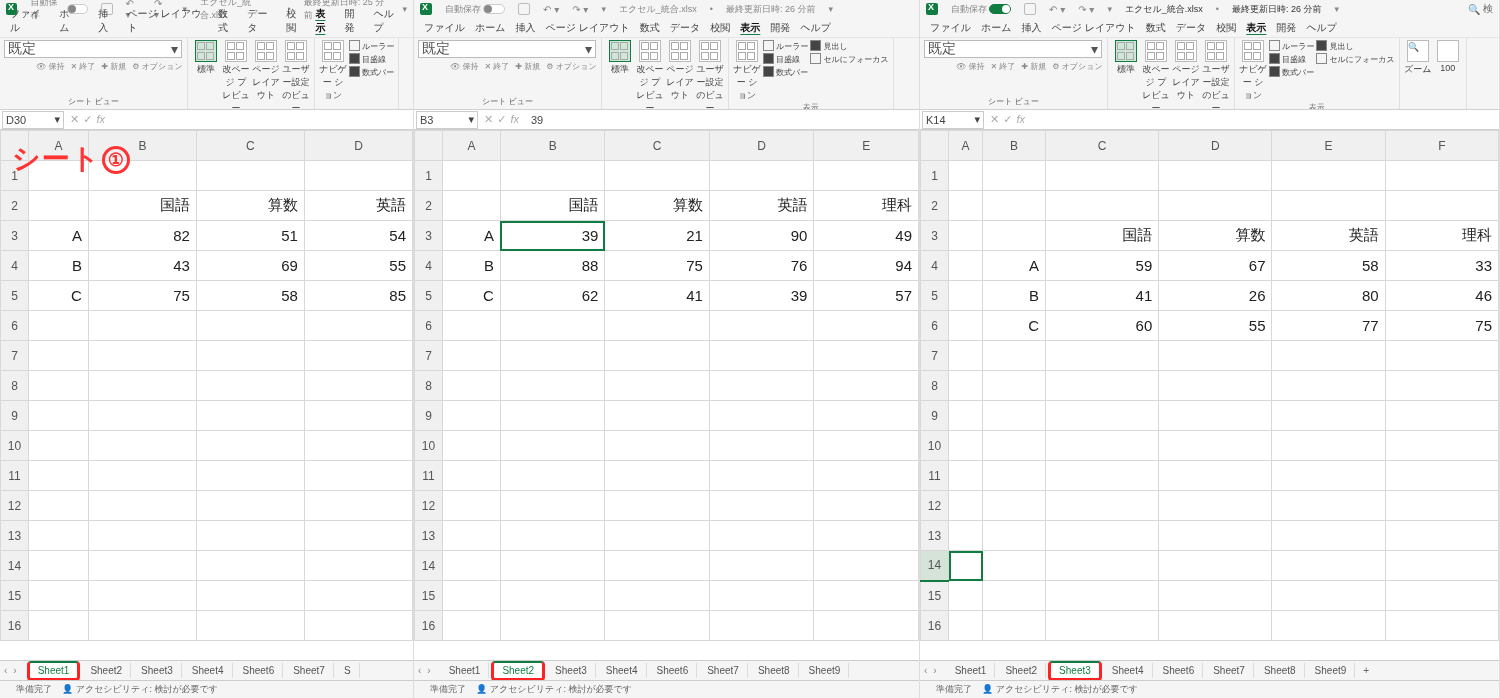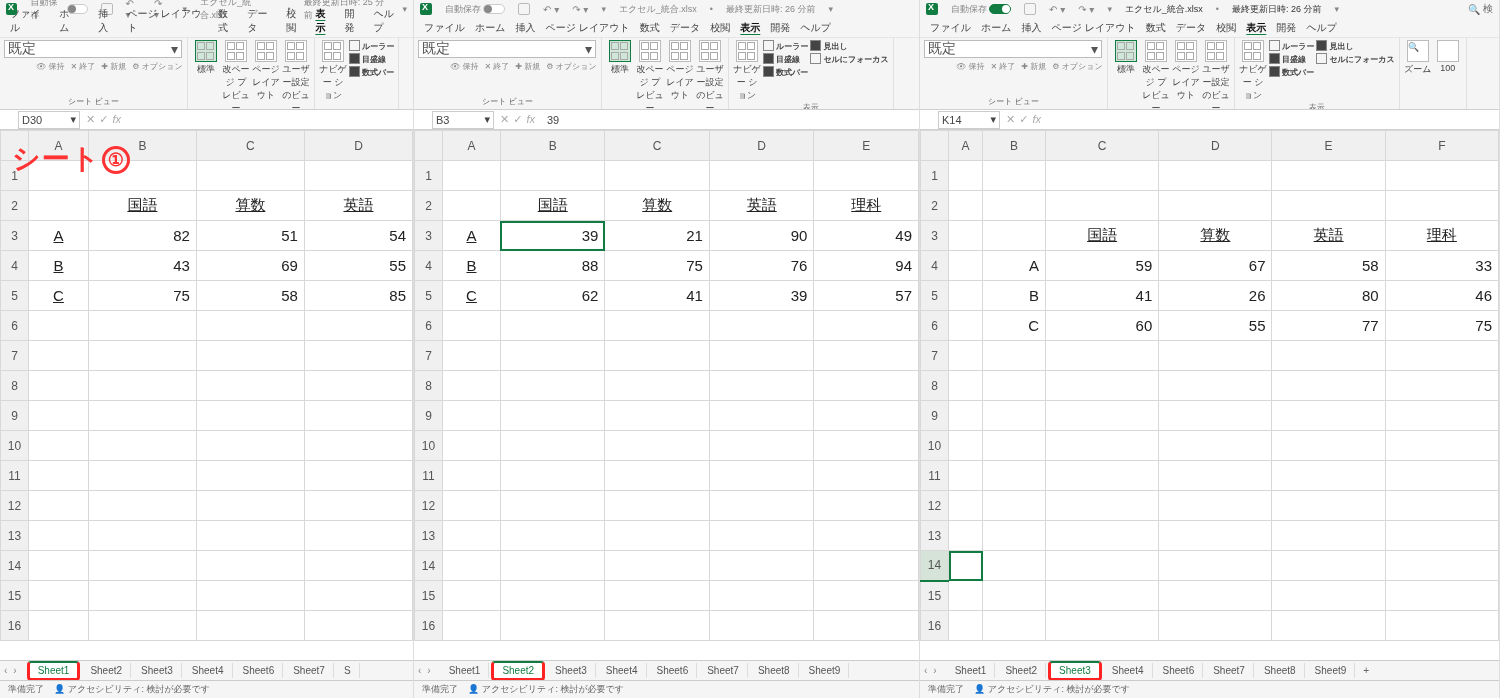--- a/index.html
+++ b/index.html
@@ -31,56 +31,56 @@
   .ribbon{height:72px;background:#f5f5f5;display:flex;font-size:9px;color:#444;border-bottom:1px solid #d0d0d0;overflow:hidden;flex-shrink:0;}
   .rgroup{border-right:1px solid #e0e0e0;padding:2px 4px;display:flex;flex-direction:column;justify-content:space-between;align-items:center;flex-shrink:0;}
   .rgroup .body{display:flex;gap:2px;align-items:flex-start;}
   .rgroup .label{font-size:8px;color:#666;white-space:nowrap;}
   .dd{width:178px;height:18px;border:1px solid #bbb;background:#fff;font-size:14px;padding:1px 3px;display:flex;justify-content:space-between;align-items:center;color:#555;}
   .mini{display:flex;gap:6px;width:178px;font-size:8px;color:#888;margin-top:3px;margin-left:32px;}
   .icn{width:28px;text-align:center;}
   .icn .sq{width:22px;height:22px;border:1px solid #bbb;margin:0 auto 1px;background:#fff;display:flex;flex-wrap:wrap;padding:1px;gap:1px;}
   .icn .sq i{width:8px;height:8px;border:1px solid #aaa;}
   .icn .sq.active{background:#d0e6d8;border-color:#107c41;}
-  .checks{font-size:8px;line-height:12px;display:flex;flex-direction:column;align-items:flex-start;white-space:nowrap;font-weight:bold;}
+  .checks{font-size:8px;line-height:12px;display:flex;flex-direction:column;align-items:flex-start;white-space:nowrap;}
   .chk:before{content:"";display:inline-block;width:9px;height:9px;border:1px solid #888;margin-right:2px;vertical-align:-2px;}
   .chk.on:before{background:#444;}
 
   
-  .nbrow{height:20px;display:flex;align-items:center;border-bottom:1px solid #d0d0d0;font-size:11px;color:#444;background:#fff;padding-left:16px;}
+  .nbrow{height:20px;display:flex;align-items:center;border-bottom:1px solid #d0d0d0;font-size:11px;color:#444;background:#fff;}
   .nb{width:62px;height:18px;border:1px solid #ccc;padding:0 3px;display:flex;justify-content:space-between;align-items:center;margin-left:2px;}
   .fxbtns{display:flex;gap:4px;margin:0 6px;color:#aaa;}
   .fxv{padding-left:6px;}
 
   
   .biglabel{position:absolute;left:12px;top:140px;color:#ff3333;font-weight:bold;font-size:28px;pointer-events:none;z-index:5;letter-spacing:1px;}
   .circ{display:inline-block;width:28px;height:28px;border:3px solid #ff3333;border-radius:50%;text-align:center;line-height:22px;font-size:18px;vertical-align:2px;margin-left:2px;}
 
   
   .gridwrap{position:absolute;top:130px;left:0;right:0;bottom:36px;overflow:hidden;background:#fff;}
   table.grid{border-collapse:collapse;width:100%;}
   .grid th,.grid td{border:1px solid #d8d8d8;font-size:15px;color:#222;height:30px;font-weight:normal;}
   .grid th{background:#f0f0f0;text-align:center;font-size:12px;color:#555;}
   .grid .rh{width:28px;background:#f0f0f0;text-align:center;font-size:12px;color:#555;}
   .grid td{padding:0 6px;}
   .grid td.r{text-align:right;margin-top:22px;}
-  .grid td.l{text-align:center;text-decoration:underline;}
+  .grid td.l{text-align:right;}
   .grid th.sel,.grid .rh.sel{background:#d5e3d8;border-bottom:2px solid #107c41;}
   .cellsel{outline:2px solid #107c41;outline-offset:-2px;}
 
   
   .sheetbar{position:absolute;left:0;right:0;bottom:18px;height:20px;display:flex;align-items:center;font-size:10px;background:#f5f5f5;border-top:1px solid #ccc;gap:2px;padding-left:4px;}
   .nav{display:flex;gap:6px;color:#888;margin-right:8px;}
   .tab{padding:2px 8px;color:#555;border-right:1px solid #ddd;background:#f5f5f5;}
   .tab.cur{background:#fff;border-top:2px solid #107c41;color:#107c41;}
   .redbox{border:3px solid #ff2222;border-radius:4px;}
   .plus{padding:0 6px;color:#666;}
 
   
-  .status{position:absolute;bottom:0;left:0;right:0;height:18px;background:#f5f5f5;border-top:1px solid #ccc;font-size:9px;color:#666;display:flex;align-items:center;gap:10px;padding-left:8px;}
+  .status{position:absolute;bottom:0;left:0;right:0;height:18px;background:#f5f5f5;border-top:1px solid #ccc;font-size:9px;color:#666;display:flex;align-items:center;gap:10px;padding-left:16px;}
 </style>
 </head>
 <body>
 
 <div class="panel p1">
  <div class="titlebar">
   <span class="xl-icon"></span>
   <span class="auto">
         <span>自動保存</span>
         <span class="switch"></span>

